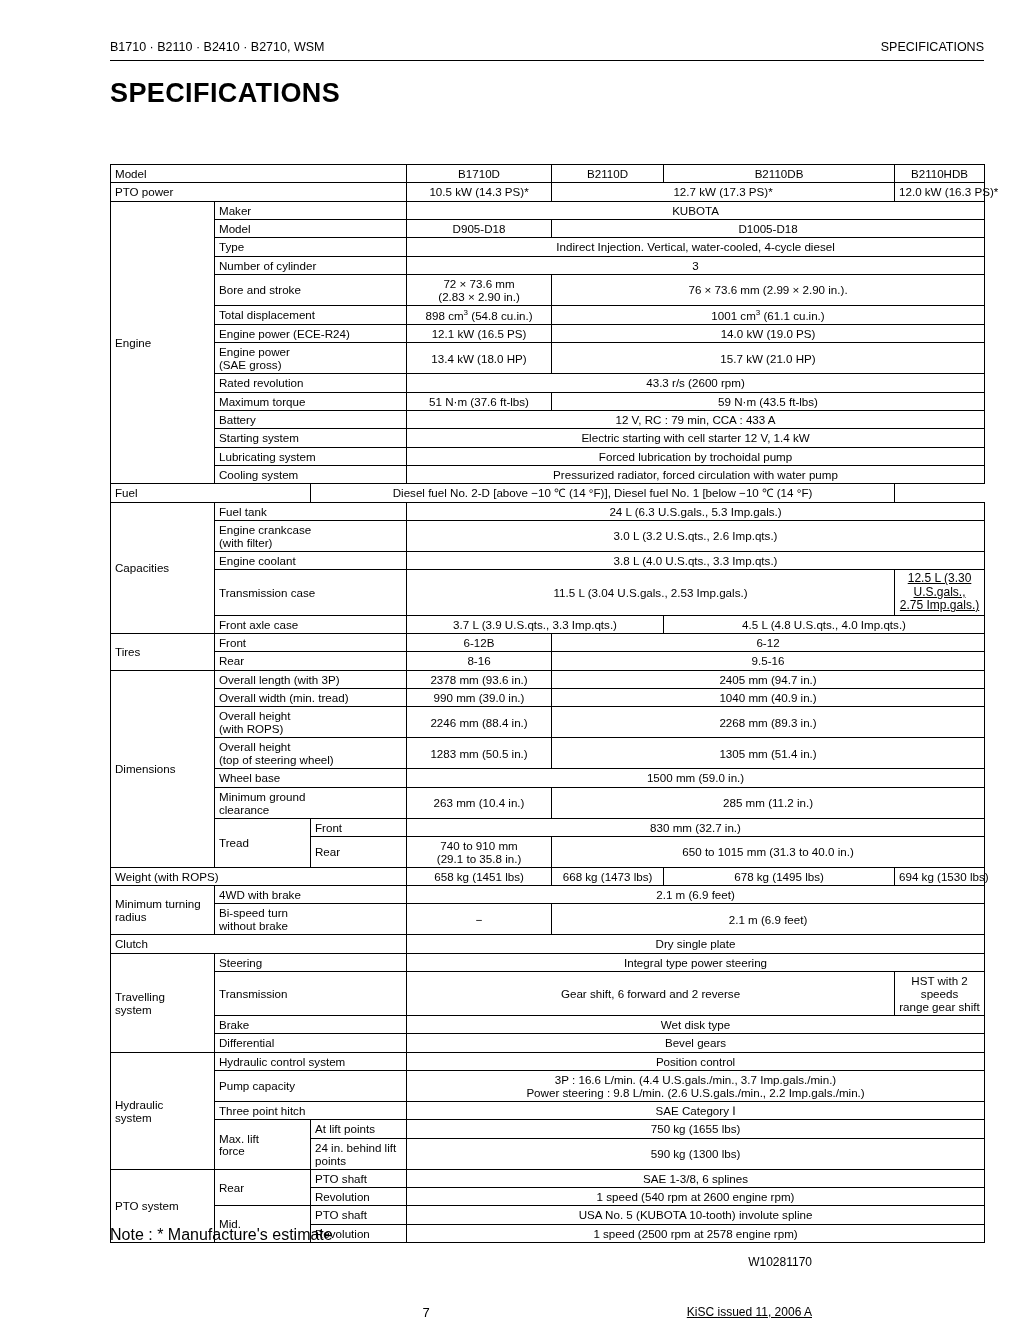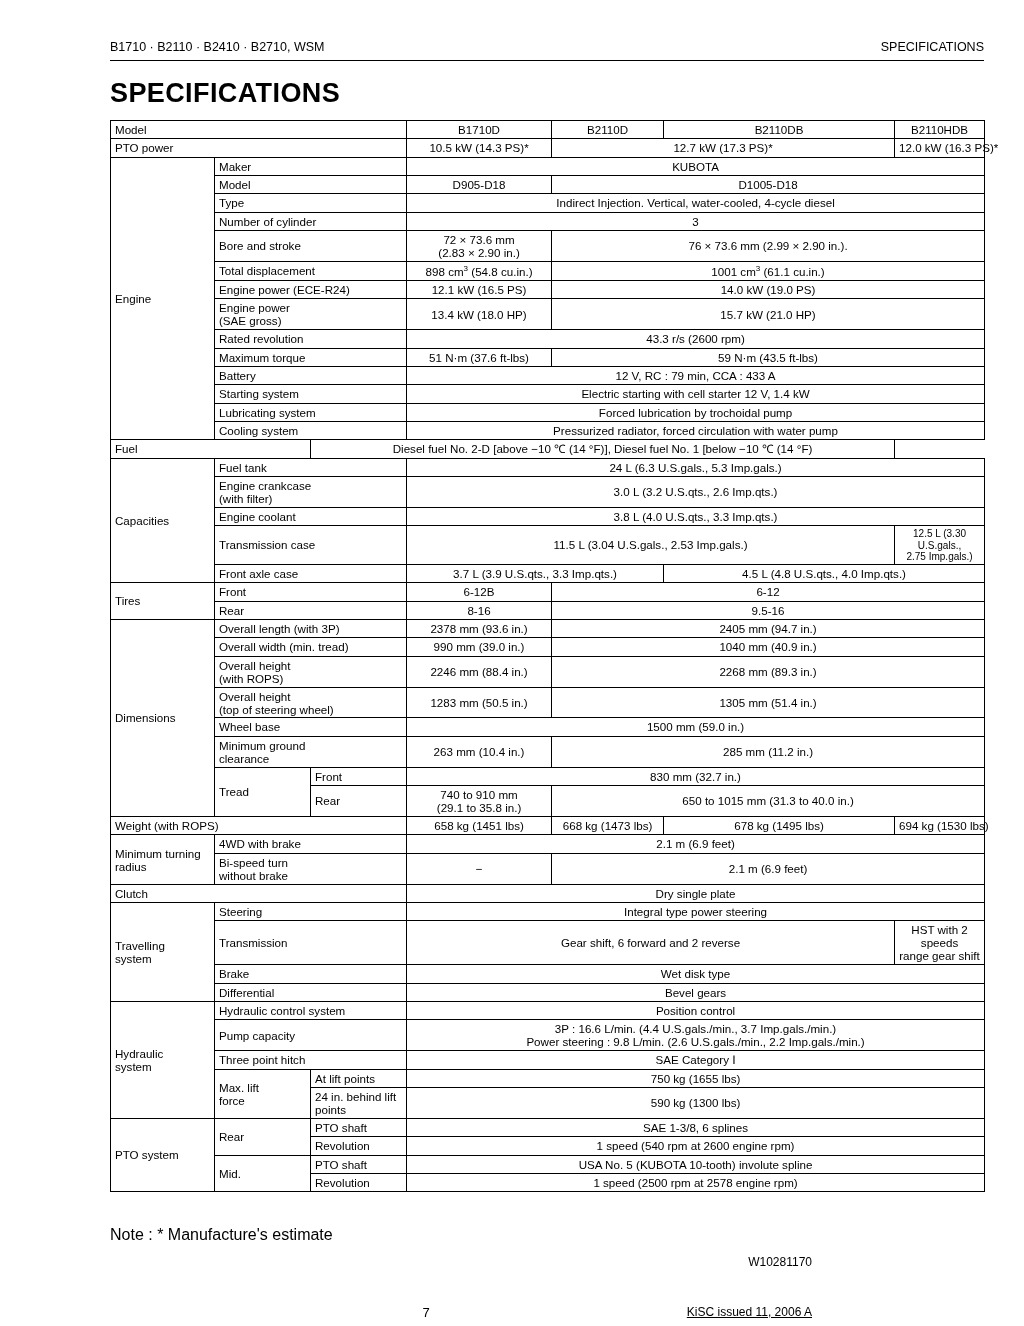--- a/index.html
+++ b/index.html
@@ -22,33 +22,33 @@
   }
   .doc-title {
     position:absolute; left:110px; top:78px;
     font-size:27px; font-weight:bold; letter-spacing:0.4px;
   }
 
   
   .tbl-wrap { position:absolute; left:110px; top:120px; width:874px; }
   table.spec {
     border-collapse:collapse; width:874px; table-layout:fixed;
-    font-size:11.6px; line-height:1.15;
+    font-size:11.6px; line-height:1.15;margin-top:44px;
   }
   table.spec td, table.spec th {
     border:1px solid #000;
     padding:2px 4px;
     vertical-align:middle;
     font-weight:normal;
   }
   .c { text-align:center; }
   .l { text-align:left; }
   .b { font-weight:bold; }
   .nw { white-space:nowrap; }
-  .tiny { font-size:10px; }
+  .tiny { font-size:12px;text-decoration:underline; }
   .two { line-height:1.12; }
   sup { font-size:8px; vertical-align:super; }
 
   
   
 
   
   .notes {
     position:absolute; left:110px; top:1224px; font-size:16px; line-height:1.35;
   }

